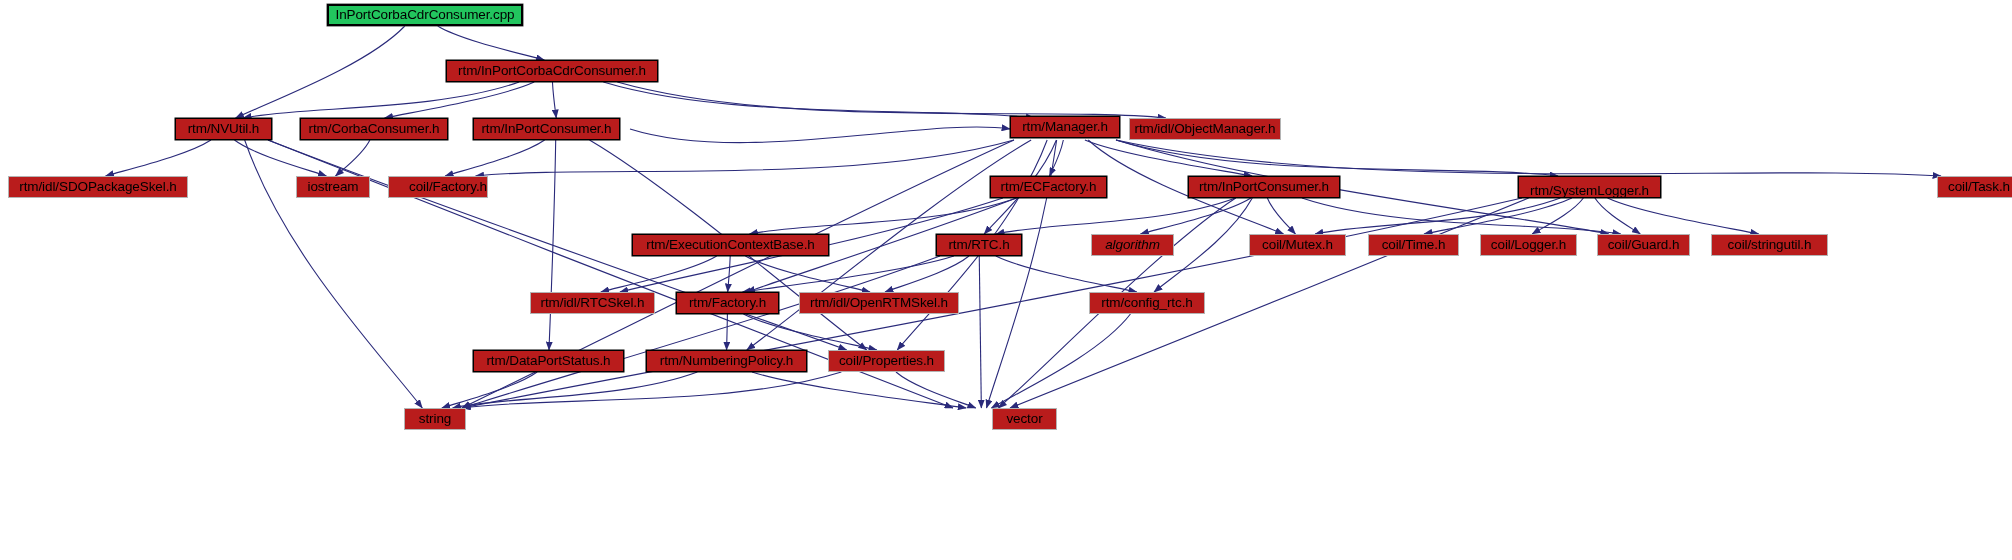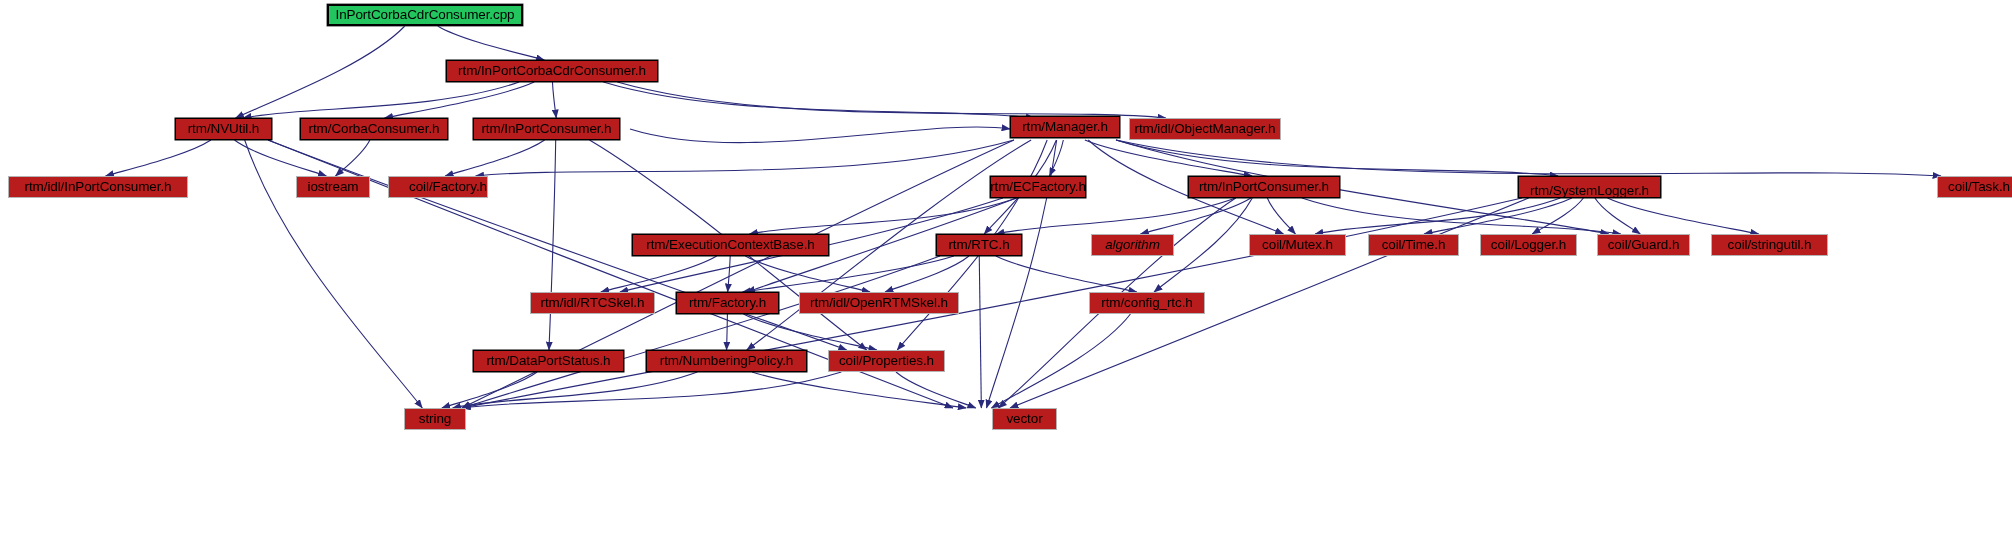--- a/index.html
+++ b/index.html
@@ -148,29 +148,29 @@
       <div class="node doc" style="left: 473px; top: 118px; width: 147px; height: 22px;">
         <span class="node-label">rtm/InPortConsumer.h</span>
       </div>
       <div class="node doc" style="left: 1010px; top: 116px; width: 110px; height: 22px;">
         <span class="node-label">rtm/Manager.h</span>
       </div>
       <div class="node plain" style="left: 1129px; top: 118px; width: 152px; height: 22px;">
         <span class="node-label">rtm/idl/ObjectManager.h</span>
       </div>
       <div class="node plain" style="left: 8px; top: 176px; width: 180px; height: 22px;">
-        <span class="node-label">rtm/idl/InPortConsumer.h</span>
+        <span class="node-label">rtm/idl/SDOPackageSkel.h</span>
       </div>
       <div class="node plain" style="left: 296px; top: 176px; width: 74px; height: 22px;">
         <span class="node-label">iostream</span>
       </div>
       <div class="node plain" style="left: 388px; top: 176px; width: 100px; height: 22px; padding-left: 20px;">
         <span class="node-label">coil/Factory.h</span>
       </div>
-      <div class="node doc" style="left: 990px; top: 176px; width: 96px; height: 22px;">
+      <div class="node doc" style="left: 990px; top: 176px; width: 117px; height: 22px;">
         <span class="node-label">rtm/ECFactory.h</span>
       </div>
       <div class="node doc" style="left: 1188px; top: 176px; width: 152px; height: 22px;">
         <span class="node-label">rtm/InPortConsumer.h</span>
       </div>
       <div class="node doc" style="left: 1518px; top: 176px; width: 143px; height: 22px; align-items: flex-end;">
         <span class="node-label">rtm/SystemLogger.h</span>
       </div>
       <div class="node plain" style="left: 1937px; top: 176px; width: 84px; height: 22px;">
         <span class="node-label">coil/Task.h</span>

